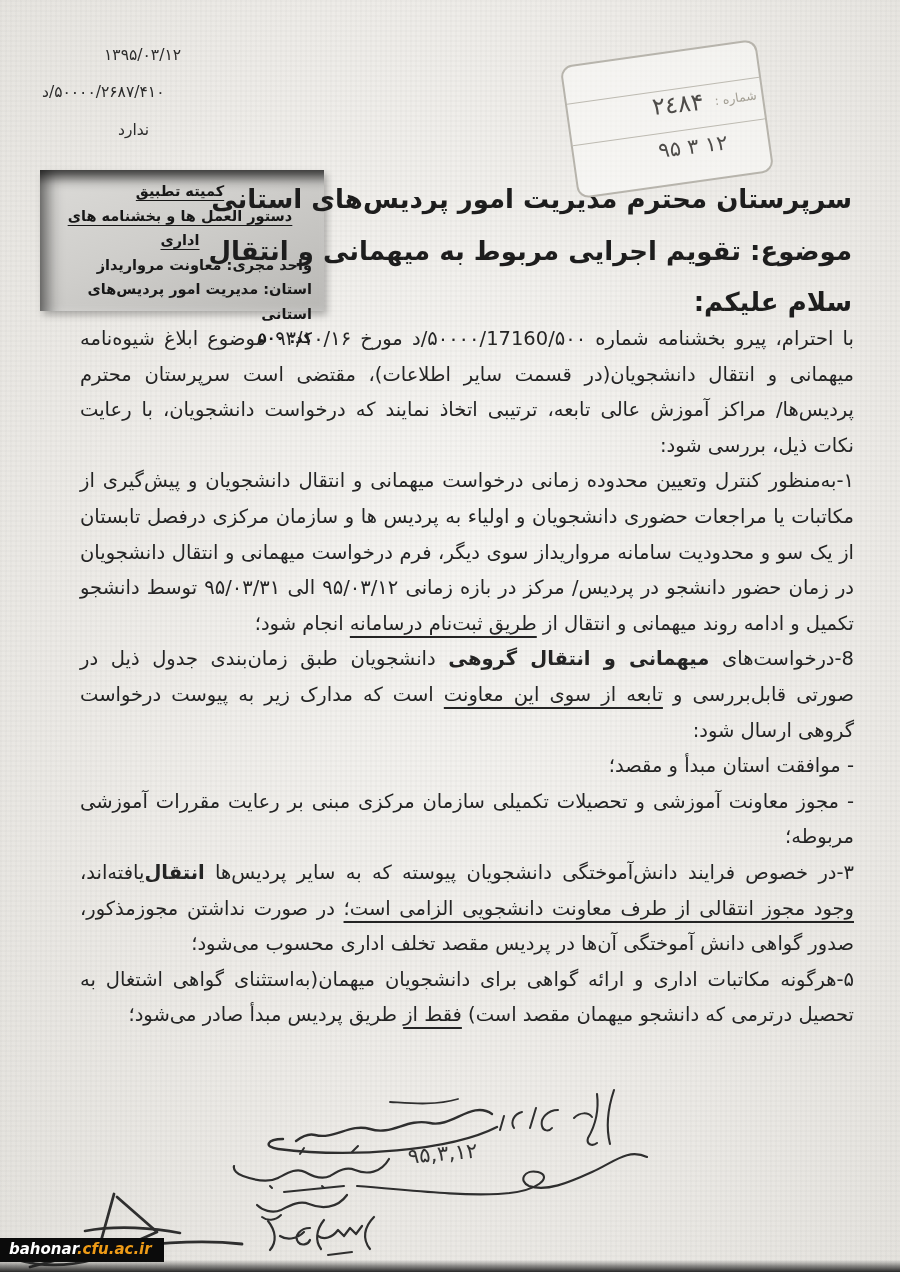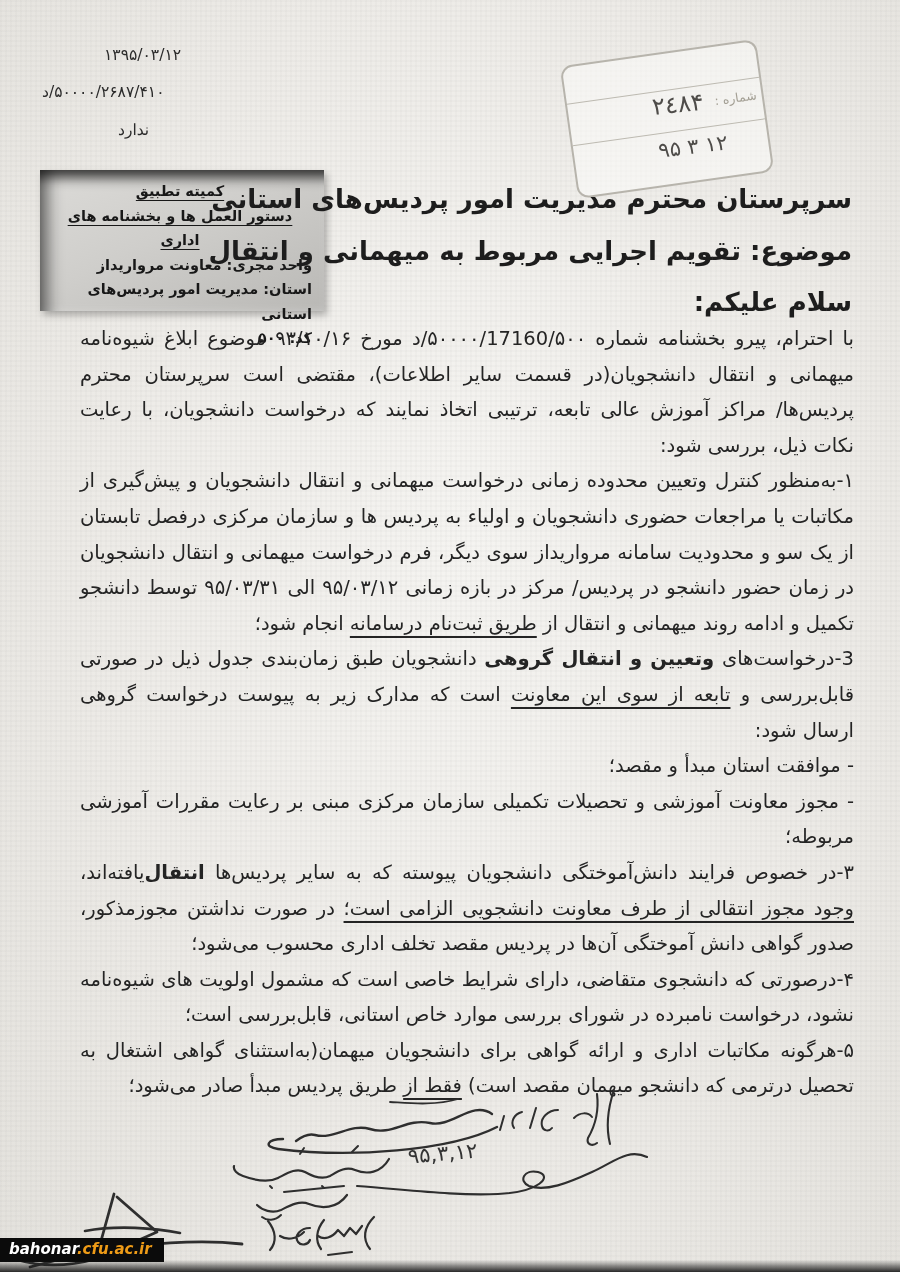--- a/index.html
+++ b/index.html
@@ -10,21 +10,21 @@
   .texture{position:absolute;inset:0;pointer-events:none;
         background:repeating-linear-gradient(0deg, rgba(110,110,110,.03) 0 2px, transparent 2px 5px),
                    repeating-linear-gradient(90deg, rgba(110,110,110,.03) 0 2px, transparent 2px 5px);}
   .bottom-edge{position:absolute;left:0;right:0;bottom:0;height:12px;
         background:linear-gradient(to top, rgba(25,25,25,.92), rgba(25,25,25,0));}
 
   
   .meta{position:absolute;direction:rtl;font-size:15.5px;letter-spacing:.5px;color:#2b2b2b;}
   .meta-date{left:104px;top:46px;}
   .meta-num{left:42px;top:83px;}
-  .meta-att{left:118px;top:121px;font-family:Liberation Serif, serif;}
+  .meta-att{left:118px;top:121px;}
 
   
   .committee{position:absolute;left:40px;top:170px;width:264px;height:128px;
         background:linear-gradient(155deg,#dcdbd8 0%,#cfcecb 45%,#b9b8b5 100%);
         box-shadow:inset 0 18px 12px -10px rgba(15,15,15,.78),
                    inset 20px 0 16px -13px rgba(15,15,15,.62),
                    inset -3px -5px 9px -6px rgba(255,255,255,.55),
                    3px 4px 7px rgba(0,0,0,.28);
         padding:9px 12px 4px 8px;direction:rtl;font-weight:bold;font-size:14.5px;
         line-height:24.5px;color:#181818;}
@@ -92,25 +92,24 @@
     <div class="t5">کد: ۵۰۰</div>
   </div>
 
   <div class="hline recipient">سرپرستان محترم مدیریت امور پردیس‌های استانی</div>
   <div class="hline subject">موضوع: تقویم اجرایی مربوط به میهمانی و انتقال</div>
   <div class="hline salutation">سلام علیکم:</div>
 
   <div class="body">
     <p><span>با احترام، پیرو بخشنامه شماره ۵۰۰۰۰/17160/۵۰۰/د مورخ ۹۳/۱۰/۱۶ موضوع ابلاغ شیوه‌نامه میهمانی و انتقال دانشجویان(در قسمت سایر اطلاعات)، مقتضی است سرپرستان محترم پردیس‌ها/ مراکز آموزش عالی تابعه، ترتیبی اتخاذ نمایند که درخواست دانشجویان، با رعایت نکات ذیل، بررسی شود:</span></p>
     <p><span>۱-به‌منظور کنترل وتعیین محدوده زمانی درخواست میهمانی و انتقال دانشجویان و پیش‌گیری از مکاتبات یا مراجعات حضوری دانشجویان و اولیاء به پردیس ها و سازمان مرکزی درفصل تابستان از یک سو و محدودیت سامانه مرواریداز سوی دیگر، فرم درخواست میهمانی و انتقال دانشجویان در زمان حضور دانشجو در پردیس/ مرکز در بازه زمانی ۹۵/۰۳/۱۲ الی ۹۵/۰۳/۳۱ توسط دانشجو تکمیل و ادامه روند میهمانی و انتقال از </span><span class="u">طریق ثبت‌نام درسامانه</span><span> انجام شود؛</span></p>
-    <p><span>3-درخواست‌های </span><span class="b">وتعیین و انتقال گروهی</span><span> دانشجویان طبق زمان‌بندی جدول ذیل در صورتی قابل‌بررسی و </span><span class="u">تابعه از سوی این معاونت</span><span> است که مدارک زیر به پیوست درخواست گروهی ارسال شود:</span></p>
+    <p><span>8-درخواست‌های </span><span class="b">میهمانی و انتقال گروهی</span><span> دانشجویان طبق زمان‌بندی جدول ذیل در صورتی قابل‌بررسی و </span><span class="u">تابعه از سوی این معاونت</span><span> است که مدارک زیر به پیوست درخواست گروهی ارسال شود:</span></p>
     <p>- موافقت استان مبدأ و مقصد؛</p>
     <p>- مجوز معاونت آموزشی و تحصیلات تکمیلی سازمان مرکزی مبنی بر رعایت مقررات آموزشی مربوطه؛</p>
     <p><span>۳-در خصوص فرایند دانش‌آموختگی دانشجویان پیوسته که به سایر پردیس‌ها </span><span class="b">انتقال</span><span>‌یافته‌اند، </span><span class="u">وجود مجوز انتقالی از طرف معاونت دانشجویی الزامی است؛</span><span> در صورت نداشتن مجوزمذکور، صدور گواهی دانش آموختگی آن‌ها در پردیس مقصد تخلف اداری محسوب می‌شود؛</span></p>
-    <p>۴-درصورتی که دانشجوی متقاضی، دارای شرایط خاصی است که مشمول اولویت های شیوه‌نامه نشود، درخواست نامبرده در شورای بررسی موارد خاص استانی، قابل‌بررسی است؛</p>
     <p><span>۵-هرگونه مکاتبات اداری و ارائه گواهی برای دانشجویان میهمان(به‌استثنای گواهی اشتغال به تحصیل درترمی که دانشجو میهمان مقصد است) </span><span class="u">فقط از</span><span> طریق پردیس مبدأ صادر می‌شود؛</span></p>
   </div>
 
   <svg class="hand" viewBox="0 0 900 1272">
 
     <path d="M458,1099 C434,1106 408,1103 390,1102" stroke-width="1.8"></path>
 
     <path d="M597,1094 C599,1110 595,1126 588,1138 C586,1144 592,1147 597,1143" stroke-width="2.1"></path>
     <path d="M614,1090 C608,1108 606,1128 610,1144" stroke-width="2.1"></path>
     <path d="M574,1118 C580,1112 588,1112 592,1117" stroke-width="2"></path>

